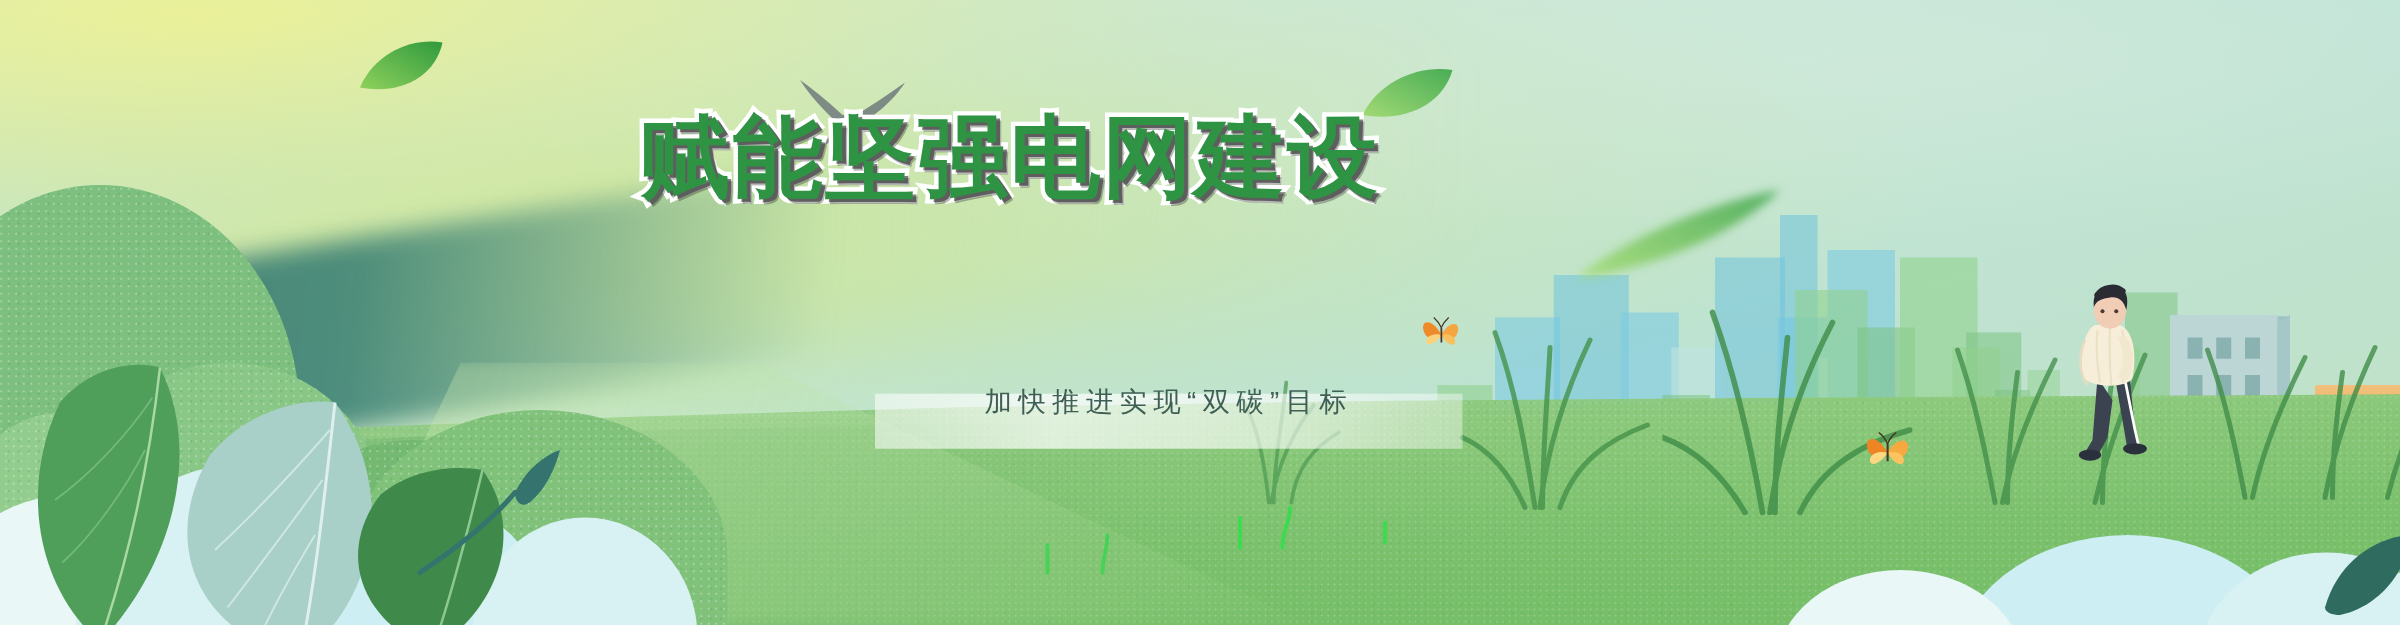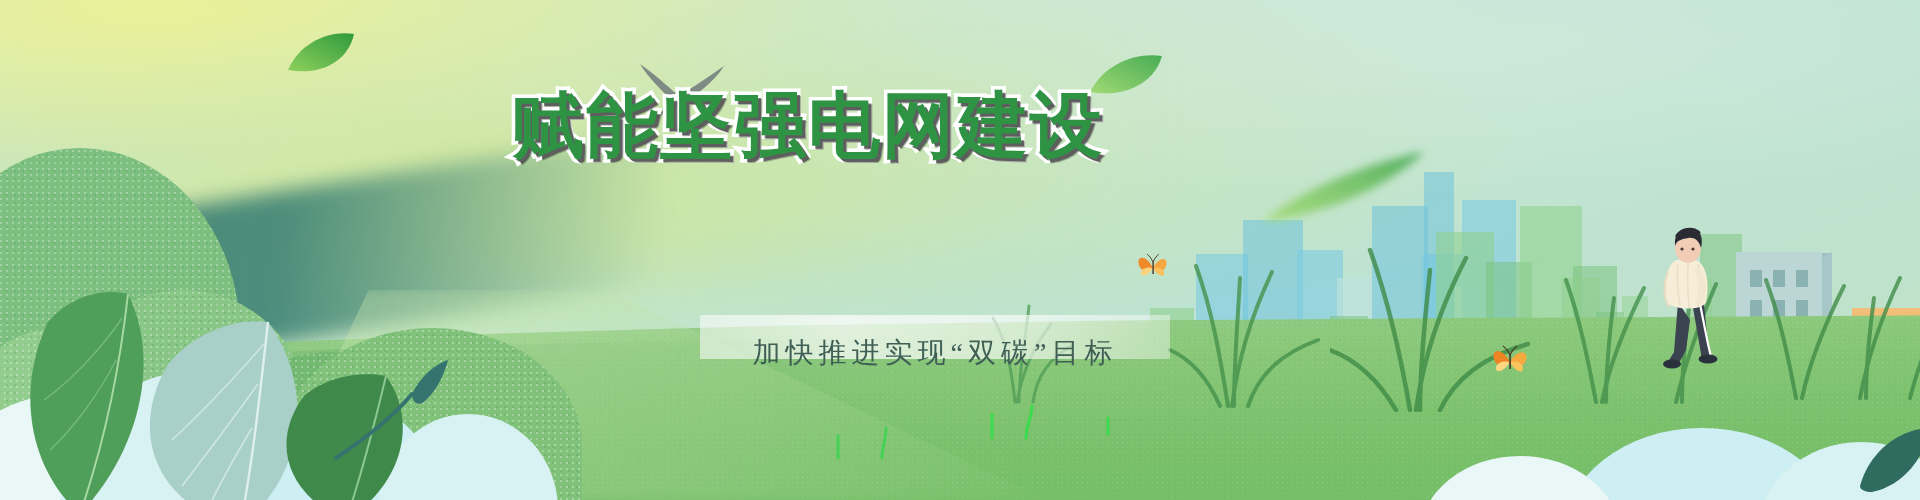--- a/index.html
+++ b/index.html
@@ -140,25 +140,25 @@
   }
   .title-1{ left:512px; top:78px;  font-size:72px; }
   .title-2{ left:660px; top:168px; font-size:72px; }
 
   .subtitle-bar{
     position:absolute; left:700px; top:315px;
     width:470px; height:44px;
     background:linear-gradient(90deg, rgba(255,255,255,0.55) 0%, rgba(255,255,255,0.72) 30%, rgba(255,255,255,0.62) 70%, rgba(255,255,255,0.40) 100%);
   }
   .subtitle-text{
-    position:absolute; left:700px; top:331px;
+    position:absolute; left:700px; top:300px;
     width:470px; height:44px;
     display:flex; align-items:center; justify-content:center;
-    font-family:Liberation Serif, serif;
-    font-size:28px; color:#3f5f55; letter-spacing:5px;
+    font-family:Liberation Sans, sans-serif;
+    font-size:22px; color:#3f5f55; letter-spacing:5px;
     white-space:nowrap;
   }
 
   
   .person{ position:absolute; left:1648px; bottom:126px; width:80px; height:150px; }
 </style>
 </head>
 <body>
 
 <div class="banner">

